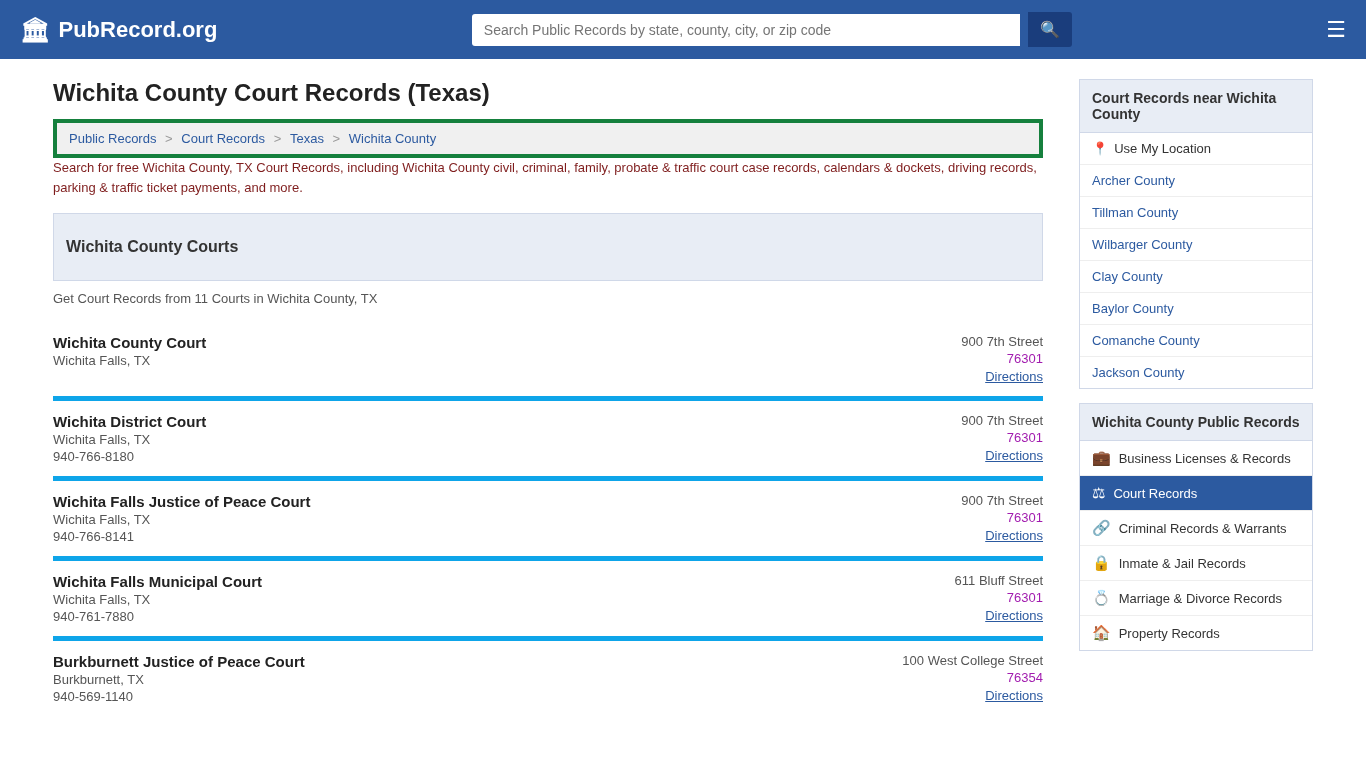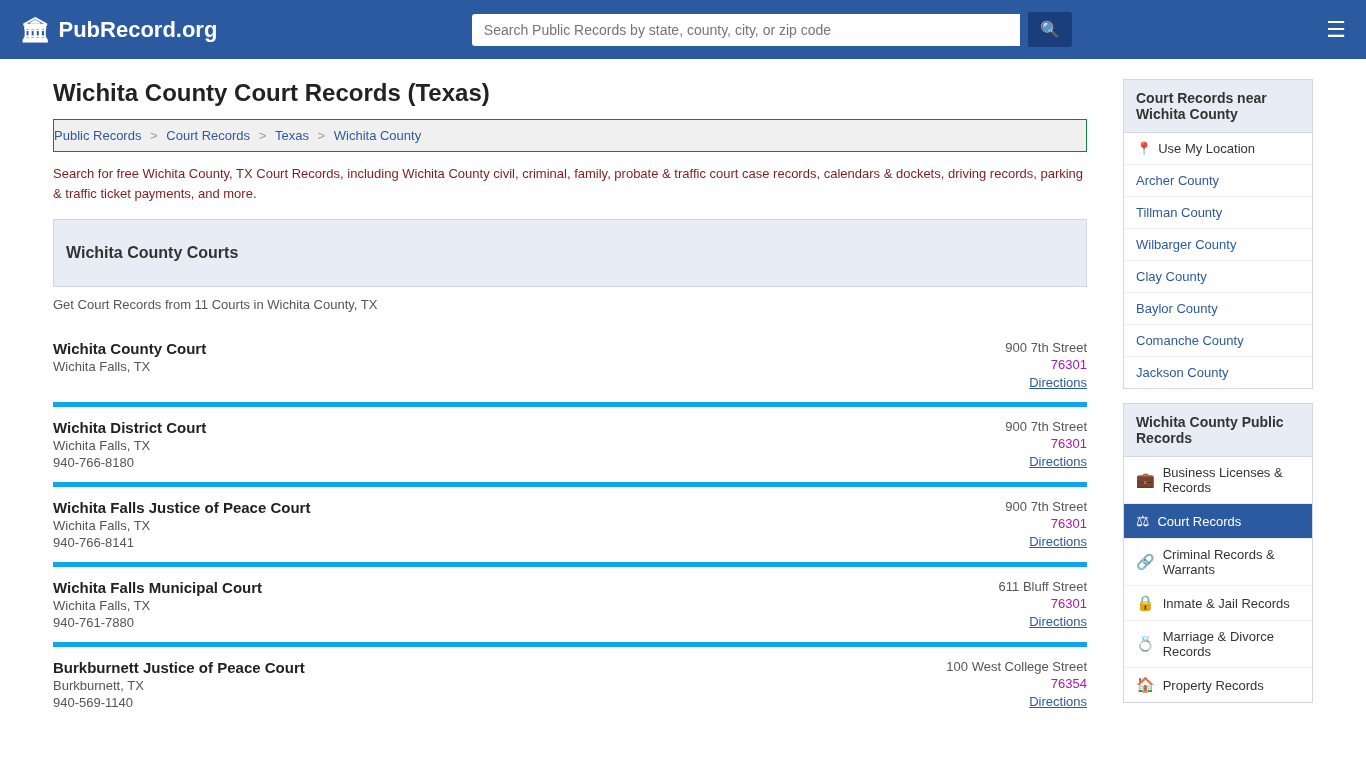--- a/index.html
+++ b/index.html
@@ -72,25 +72,24 @@
       flex: 1;
     }
     .page-title {
       font-size: 24px;
       font-weight: bold;
       color: #222;
       margin-bottom: 12px;
     }
     .breadcrumb {
       background: #f0f0f0;
-      padding: 8px 0;
-      font-size: 13px;
-      color: #555;
-      margin-bottom: 12px;
-      border: 1px solid #15803d;
+      padding: 8px 12px;
+      font-size: 13px;
+      color: #555;
+      border: 4px solid #15803d;
     }
     .breadcrumb a {
       color: #2c5aa0;
       text-decoration: none;
     }
     .breadcrumb span {
       margin: 0 5px;
       color: #999;
     }
     .description {
@@ -155,21 +154,21 @@
     }
     .directions-link {
       color: #2c5aa0;
       text-decoration: underline;
       cursor: pointer;
       font-size: 13px;
     }
 
     
     .sidebar {
-      width: 190px;
+      width: 234px;
       flex-shrink: 0;
     }
     .sidebar-section {
       border: 1px solid #d0d8e8;
       margin-bottom: 14px;
     }
     .sidebar-section-title {
       background: #e8edf5;
       padding: 10px 12px;
       font-size: 14px;

